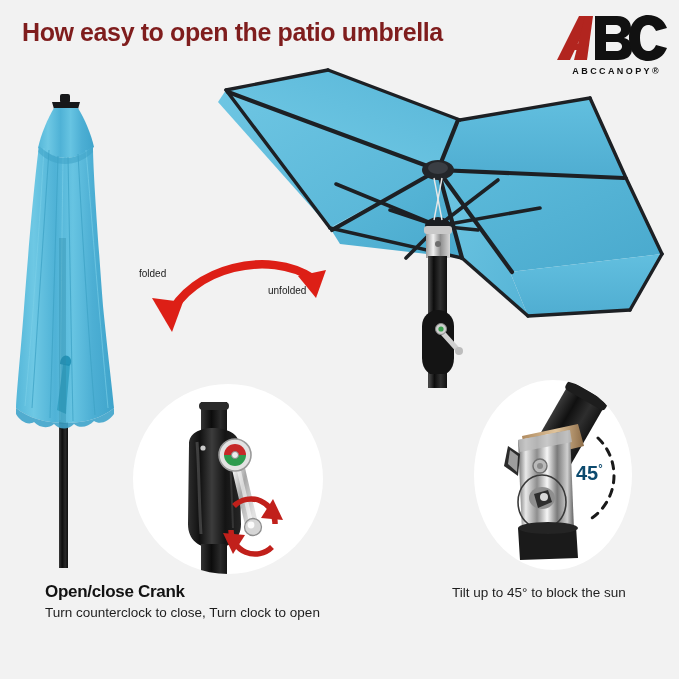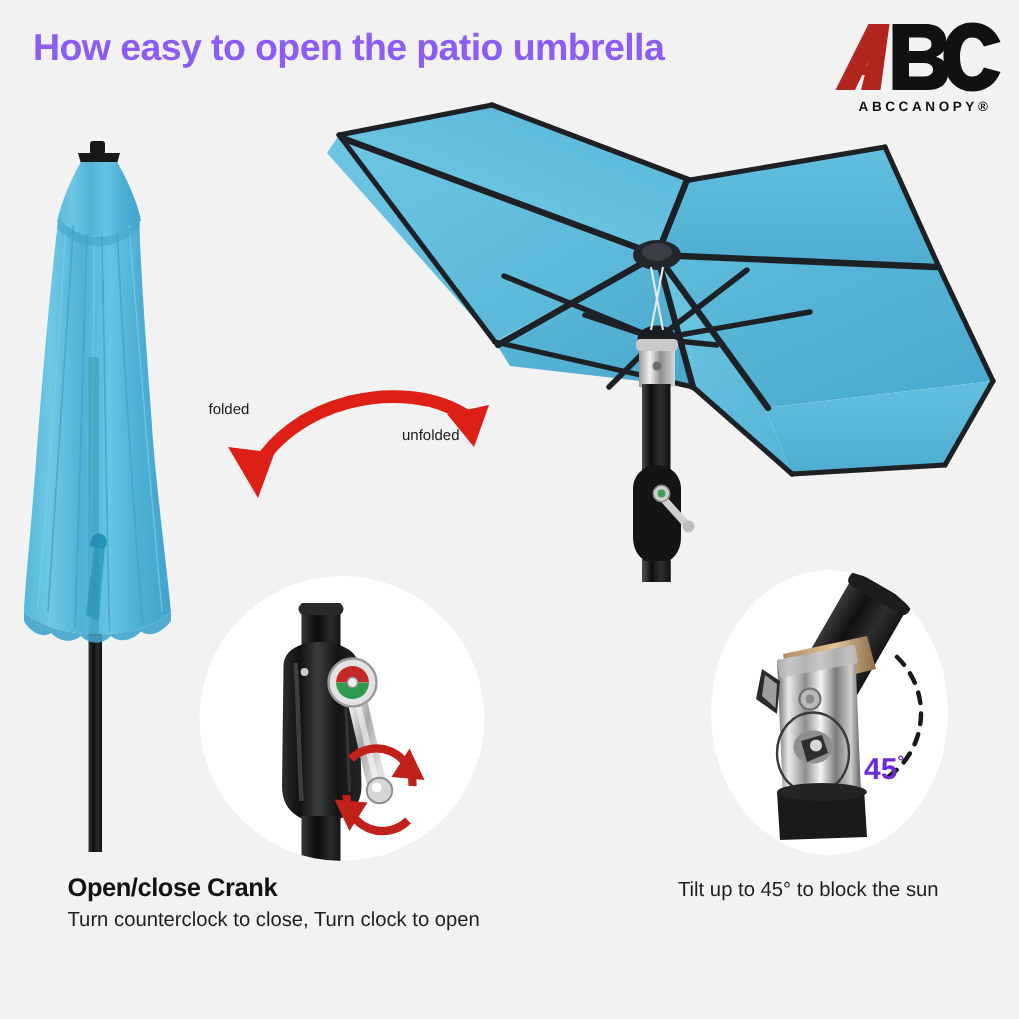--- a/index.html
+++ b/index.html
@@ -7,21 +7,21 @@
     width:679px;height:679px;
     background:#f2f2f2;
     font-family:"Liberation Sans", sans-serif;
     overflow:hidden;
   }
   .page{position:relative;width:679px;height:679px;background:#f2f2f2;overflow:hidden;}
 
   
   .title{
     position:absolute;left:22px;top:18px;
-    font-size:25px;font-weight:bold;color:#8b5cf6;
+    font-size:25px;font-weight:bold;color:#7f1d1d;
     letter-spacing:-0.4px;white-space:nowrap;
     font-family:"Liberation Sans", sans-serif;
   }
   .logo{position:absolute;right:8px;top:12px;width:118px;height:54px;}
   .logo svg{display:block;}
   .logo-sub{
     position:absolute;right:10px;top:54px;
     font-size:9px;font-weight:bold;color:#111;
     letter-spacing:2.4px;
   }
@@ -47,23 +47,22 @@
 
   
   .cap{position:absolute;}
   .cap-h{font-size:17px;font-weight:bold;color:#121212;letter-spacing:-0.3px;white-space:nowrap;}
   .cap-p{font-size:13.5px;color:#1e1e1e;margin-top:3px;white-space:nowrap;}
   .cap-left{left:45px;top:582px;}
   .cap-right{left:452px;top:582px;}
 
   .r45{
     position:absolute;left:576px;top:462px;
-    font-size:20px;font-weight:bold;color:#6d28d9;
+    font-size:20px;font-weight:bold;color:#0c4a6e;
     font-family:"Liberation Sans", sans-serif;
-    margin-top:40px;
   }
   .r45 sup{font-size:11px;vertical-align:super;}
 </style>
 </head>
 <body>
 
 <div class="page">
 
   <div class="title">How easy to open the patio umbrella</div>
 

